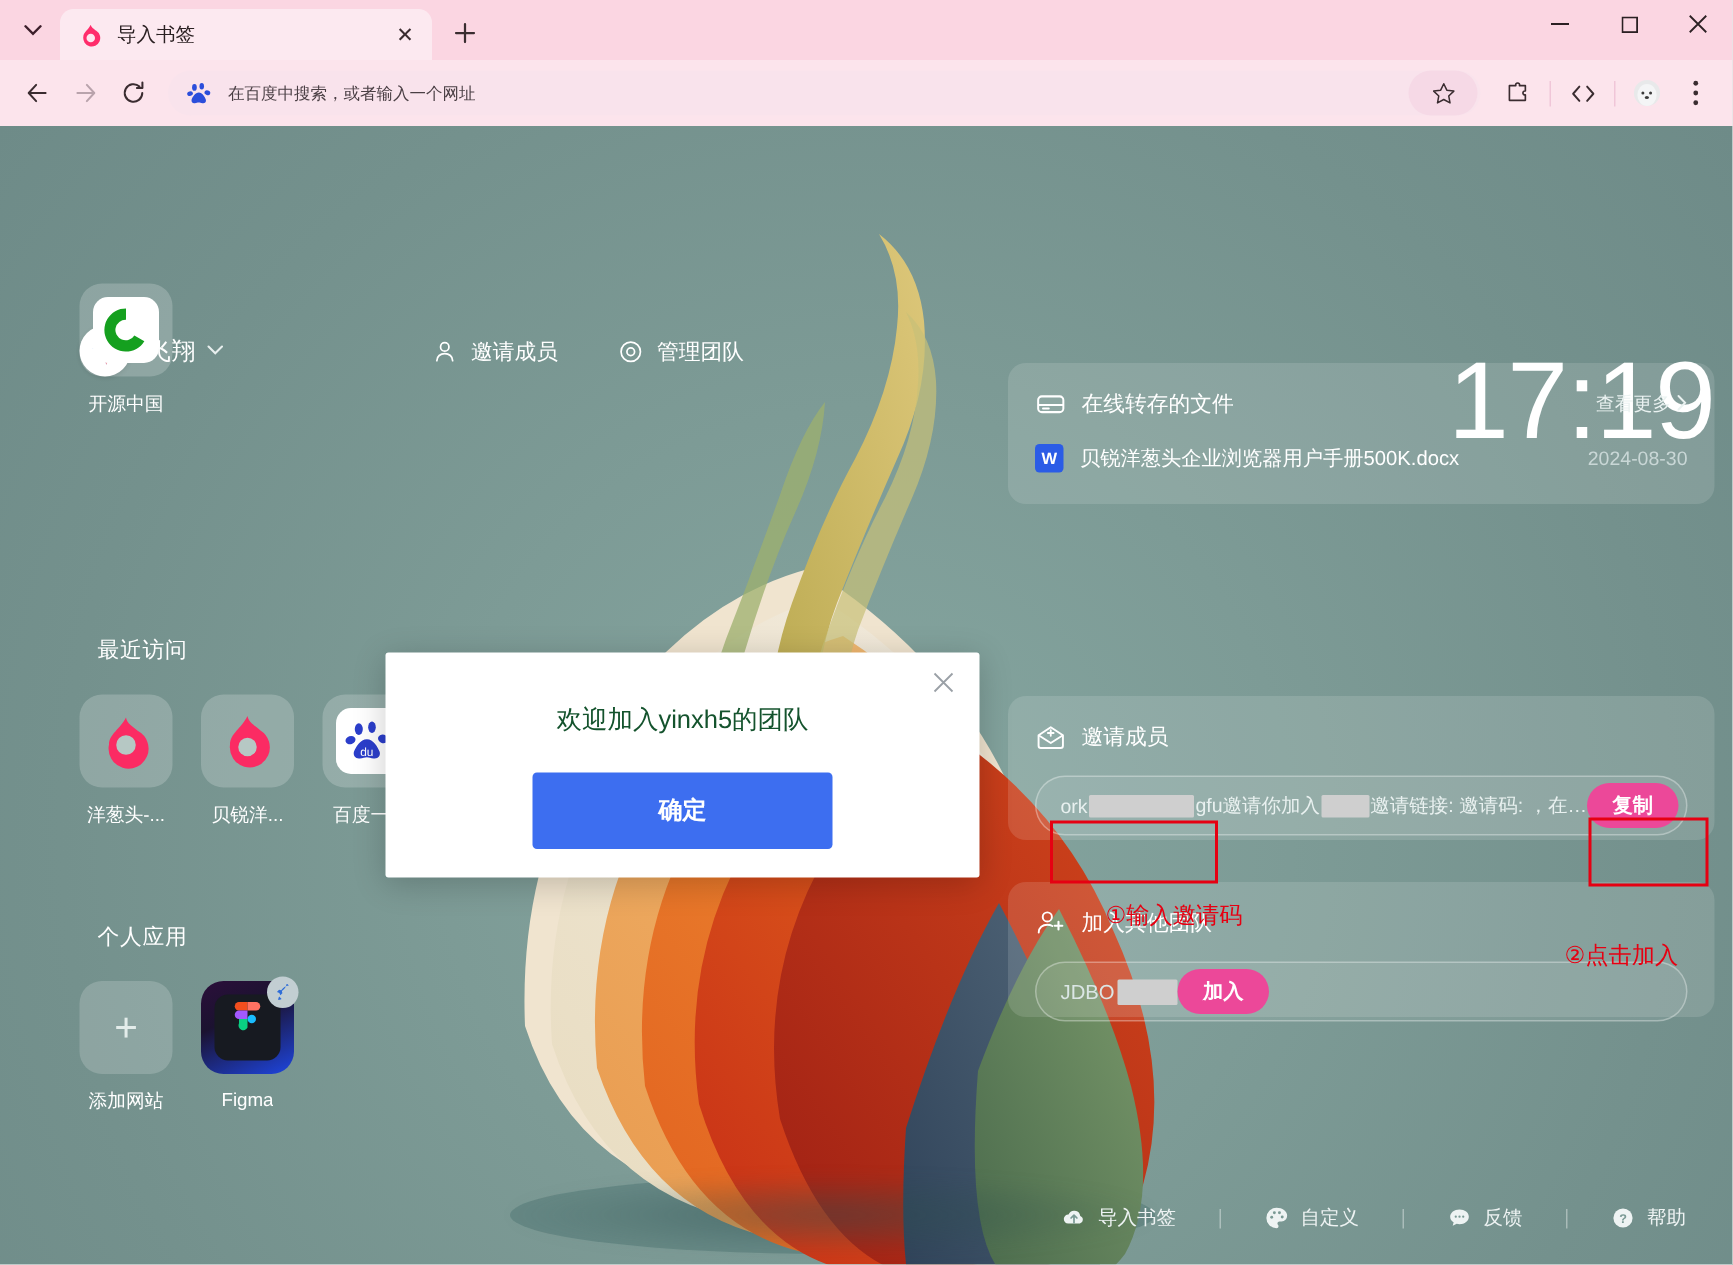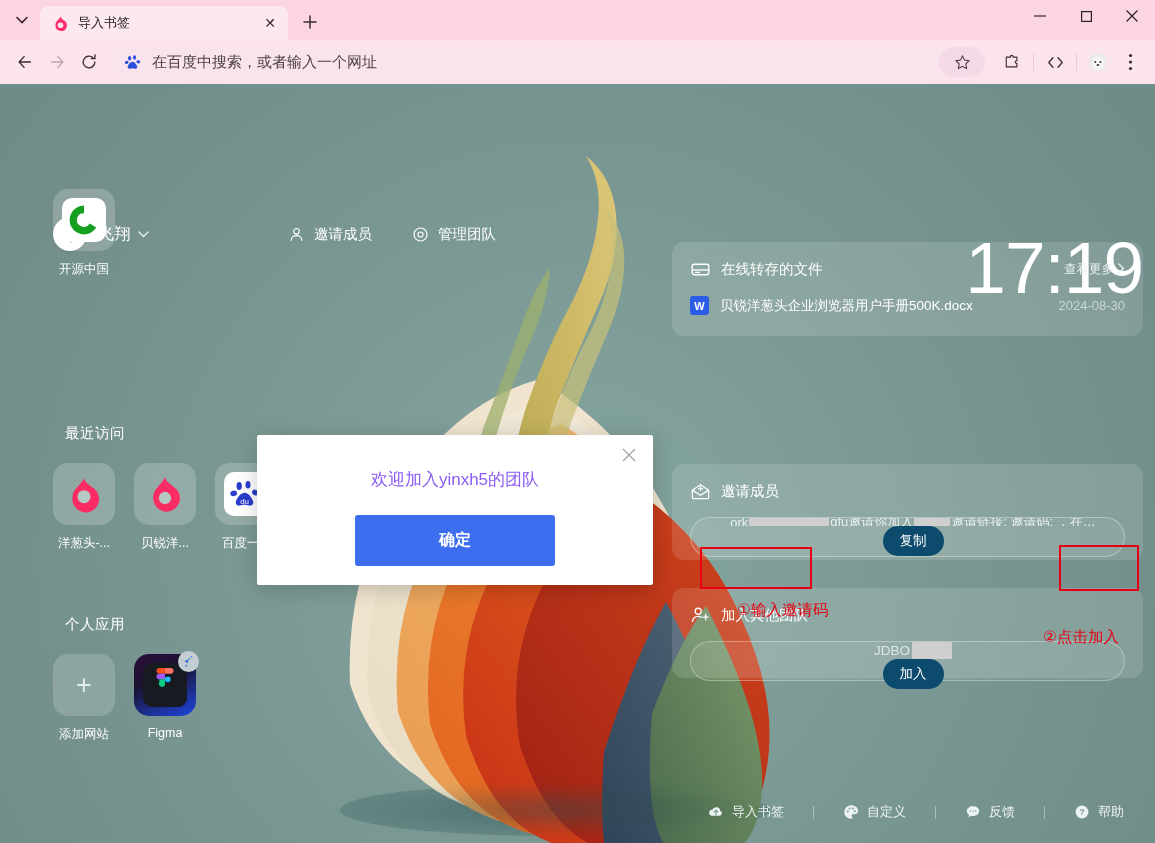--- a/index.html
+++ b/index.html
@@ -57,21 +57,21 @@
   .tb-icon {
     width: 30px; height: 30px; display:flex;align-items:center;justify-content:center;
     color: #3a2c30; border-radius: 50%; flex: 0 0 auto;
   }
   .tb-icon.dim { color: #b9a3ac; }
   .omnibox {
     flex: 1 1 auto; height: 30px; background: #f9e3ec; border-radius: 15px;
     display: flex; align-items: center; gap: 10px; padding: 0 6px 0 12px;
     margin: 0 8px 0 6px; position: relative;
   }
-  .omni-text { font-size: 15px; color: #4a3f44; flex: 1 1 auto; }
+  .omni-text { font-size: 11px; color: #4a3f44; flex: 1 1 auto; }
   .star-wrap {
     width: 46px; height: 30px; border-radius: 15px; background: #f6d9e6;
     display:flex;align-items:center;justify-content:center; color:#3a2c30;
     margin-right: -4px;
   }
   .tb-sep { width: 1px; height: 17px; background: #f0c6d8; margin: 0 4px; }
 
   
   .page {
     position: absolute; left: 0; top: 84px; width: 1155px; height: 759px;
@@ -167,31 +167,31 @@
     color: #fff; font-size: 11px; font-weight: 700;
     display:flex;align-items:center;justify-content:center;
   }
   .file-name { color: #fff; font-size: 13.5px; }
   .file-date { margin-left: auto; color: #c9d7d6; font-size: 13px; }
 
   .inline-field {
     margin-top: 15px; height: 40px; border-radius: 20px;
     border: 1px solid rgba(255,255,255,.32);
     background: rgba(255,255,255,.07);
-    display: flex; align-items: center; padding: 0 5px 0 16px; position: relative; flex-direction: column;
+    display: flex; align-items: center; padding: 0 5px 0 16px; position: relative;
   }
   .inline-text {
     color: #e9f1f0; font-size: 13px; flex: 1 1 auto; display: flex;
     align-items: center; white-space: nowrap; overflow: hidden;
   }
   .redact { display:inline-block; background: #cfcfcf; height: 15px; border-radius:1px; vertical-align: middle; }
   .pill-btn {
-    background: #0c4a6e; color: #fff; border: none; border-radius: 15px;
+    background: #ec4899; color: #fff; border: none; border-radius: 15px;
     height: 30px; padding: 0 17px; font-size: 13.5px; font-family: inherit;
-    font-weight: 400; cursor: pointer; flex: 0 0 auto;
+    font-weight: 700; cursor: pointer; flex: 0 0 auto;
   }
   .join-field-text { color: #dbe6e5; font-size: 13.5px; display:flex; align-items:center; }
 
   
   .redbox { position: absolute; border: 2.5px solid #e60012; pointer-events:none; }
   .redlabel {
     position: absolute; color: #e60012; font-size: 15.5px; white-space: nowrap;
     font-family: "Liberation Sans", "DejaVu Sans", sans-serif;
   }
 
@@ -200,21 +200,21 @@
     position: absolute; left: 257px; top: 351px; width: 396px; height: 150px;
     background: #fff; box-shadow: 0 4px 22px rgba(0,0,0,.20); border-radius: 2px;
   }
   .modal-close {
     position: absolute; right: 13px; top: 9px; width: 22px; height: 22px;
     display:flex;align-items:center;justify-content:center;
     color: #9aa0a6; font-size: 15px; cursor: pointer;
   }
   .modal-title {
     position: absolute; left: 0; right: 0; top: 33px; text-align: center;
-    font-size: 17px; color: #8b5cf6;
+    font-size: 17px; color: #14532d;
   }
   .modal-btn {
     position: absolute; left: 98px; top: 80px; width: 200px; height: 51px;
     background: #3d6ef0; border: none; border-radius: 3px; color: #fff;
     font-size: 16px; font-weight: 700; font-family: inherit; cursor: pointer;
   }
 
   
   .bottombar {
     position: absolute; right: 14px; bottom: 22px; display: flex;

